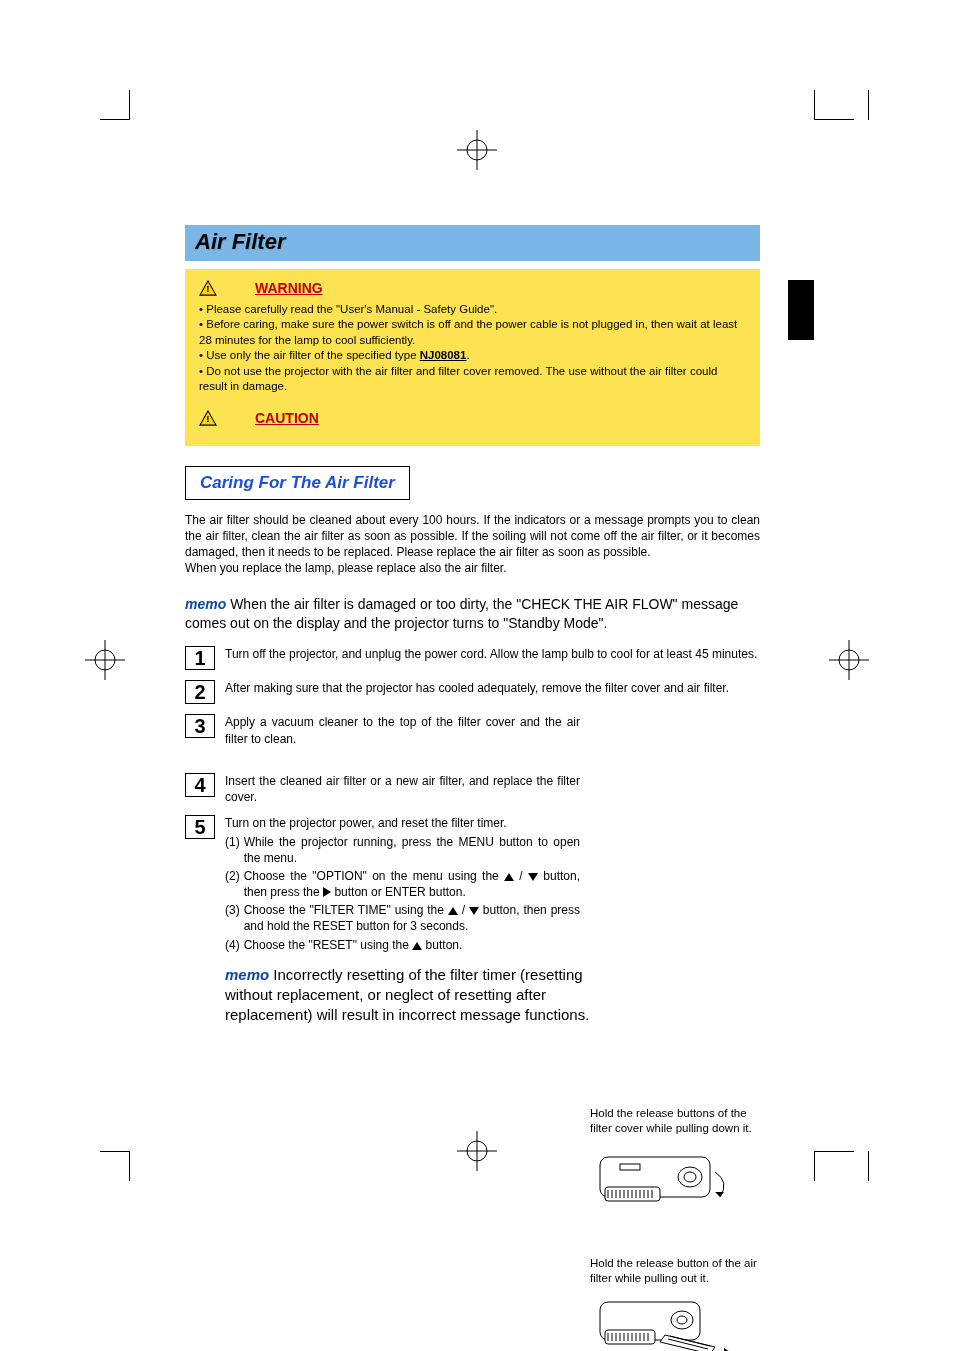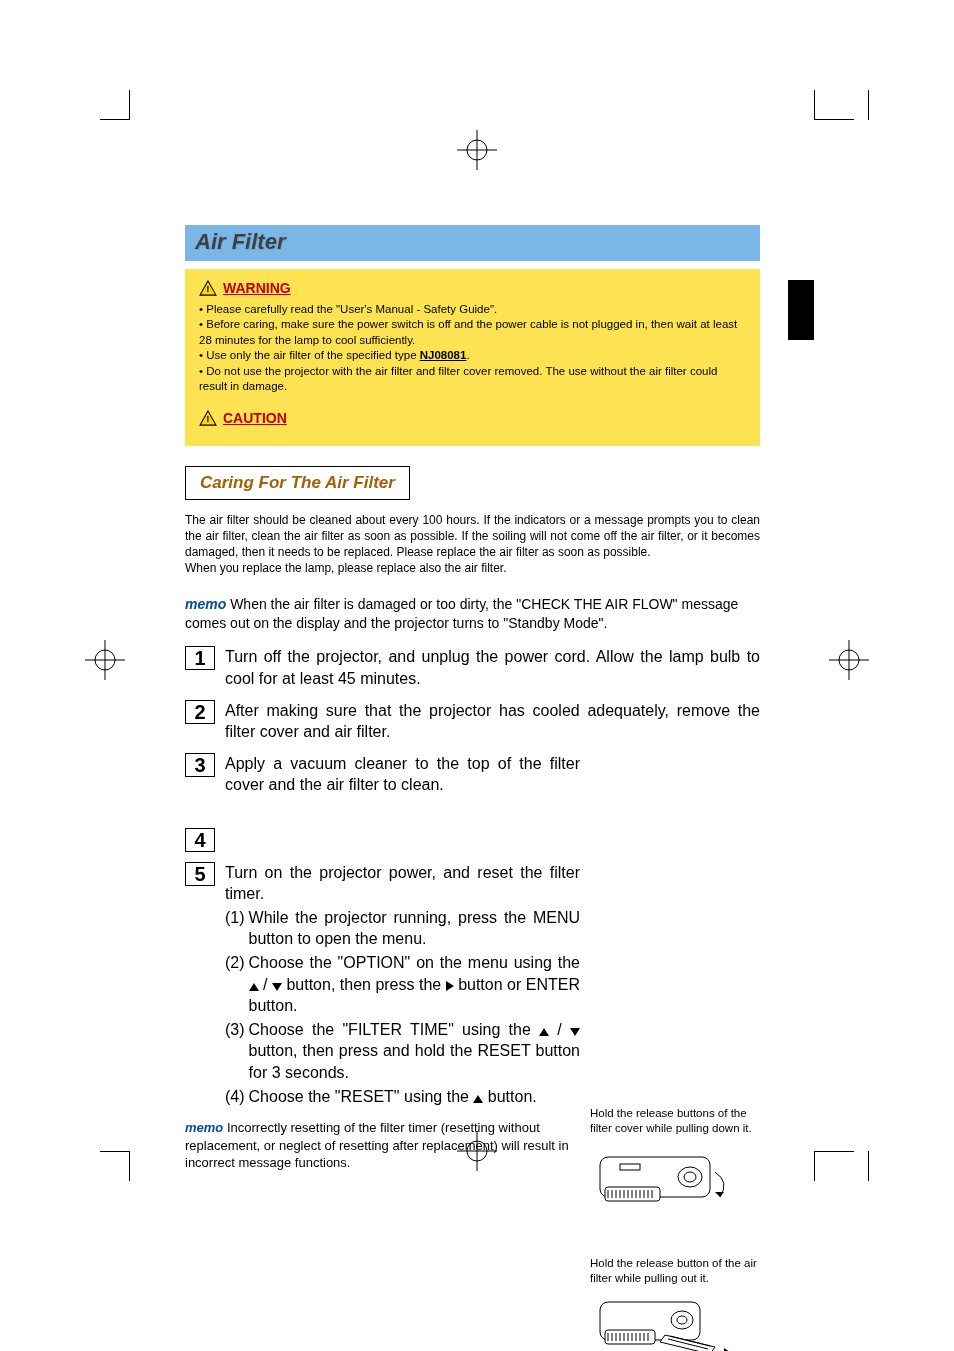--- a/index.html
+++ b/index.html
@@ -55,21 +55,21 @@
 
   .content {
     position: absolute;
     top: 225px;
     left: 185px;
     width: 575px;
   }
 
   .title-bar {
     background: #7ab7e6;
-    color: #404040;
+    color: #000000;
     font-weight: bold;
     font-style: italic;
     font-size: 22px;
     padding: 4px 10px 6px 10px;
     text-shadow: 1px 1px 0 #003b7a22;
   }
 
   .yellow-box {
     background: #fde352;
     margin-top: 8px;
@@ -82,34 +82,35 @@
     display: flex;
     align-items: center;
     gap: 6px;
     margin-bottom: 4px;
   }
   .admon-head .label {
     color: #c00000;
     font-weight: bold;
     text-decoration: underline;
     font-size: 14px;
+    margin-left: 32px;
   }
   .admon-head.caution { margin-top: 14px; }
   .warn-icon { width: 18px; height: 16px; display: inline-block; }
   .warn-icon svg { width: 100%; height: 100%; }
   .yellow-box .para .u { text-decoration: underline; font-weight: bold; }
 
   .subsection {
     margin-top: 20px;
     display: inline-block;
     border: 1px solid #000;
     padding: 6px 14px;
     font-weight: bold;
     font-style: italic;
-    color: #a16207;
+    color: #1d4ed8;
     font-size: 17px;
   }
 
   .intro {
     margin-top: 12px;
     font-size: 12px;
     line-height: 1.35;
     text-align: justify;
   }
 
@@ -137,35 +138,36 @@
     border: 1px solid #000;
     font-weight: bold;
     font-size: 20px;
     display: flex;
     align-items: center;
     justify-content: center;
     flex-shrink: 0;
     line-height: 1;
   }
   .step .body {
-    font-size: 16px;
+    font-size: 12px;
     line-height: 1.35;
     text-align: justify;
     flex: 1;
   }
   .step .body .under { text-decoration: underline; }
   .step-narrow .body { max-width: 355px; }
   .substeps { margin-top: 2px; }
   .substeps .sub { display: flex; gap: 4px; margin-bottom: 2px; }
   .substeps .sub .sn { flex-shrink: 0; }
   .substeps .sub .st { flex: 1; text-align: justify; }
 
   .memo2 {
     margin-top: 2px;
-    font-size: 13px;
+    margin-left: 40px;
+    font-size: 15px;
     line-height: 1.35;
     max-width: 400px;
   }
   .memo2 .memo-label {
     color: #0a4aa0;
     font-weight: bold;
     font-style: italic;
   }
 
   .side-fig {
@@ -282,20 +284,21 @@
     <div class="step step-narrow">
       <div class="numbox">3</div>
       <div class="body">
         <span>Apply a vacuum cleaner to the top of the filter cover and the air filter to clean.</span><br>
         <br>
       </div>
     </div>
 
     <div class="step step-narrow">
       <div class="numbox">4</div>
+      <div class="body">Insert the cleaned air filter or a new air filter, and replace the filter cover.</div>
     </div>
 
     <div class="step step-narrow">
       <div class="numbox">5</div>
       <div class="body">
         <span>Turn on the projector power, and reset the filter timer.</span>
         <div class="substeps">
           <div class="sub">
             <span class="sn">(1)</span>
             <span class="st">While the projector running, press the MENU button to open the menu.</span>

